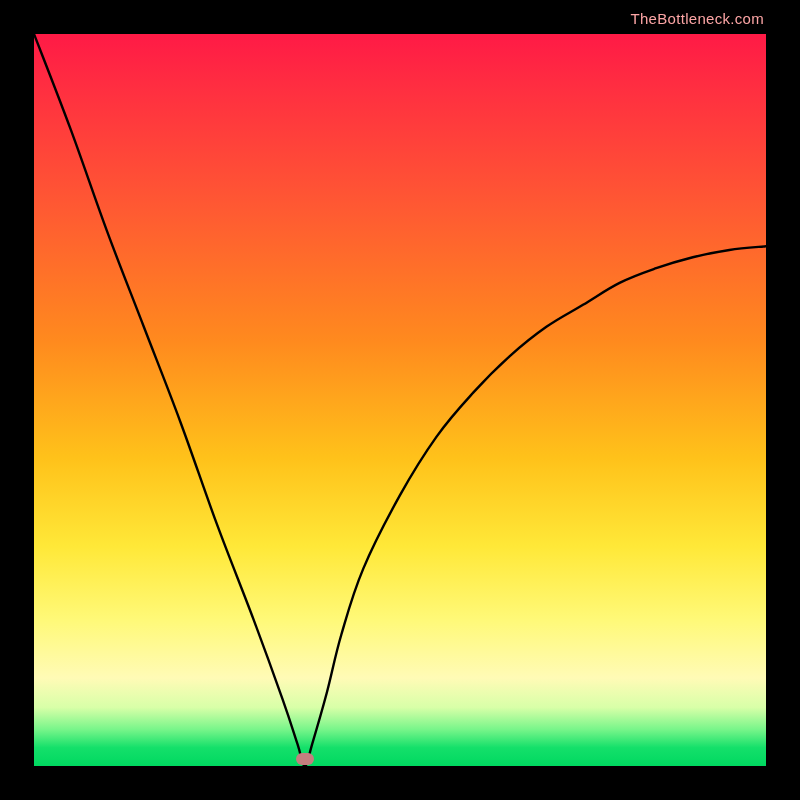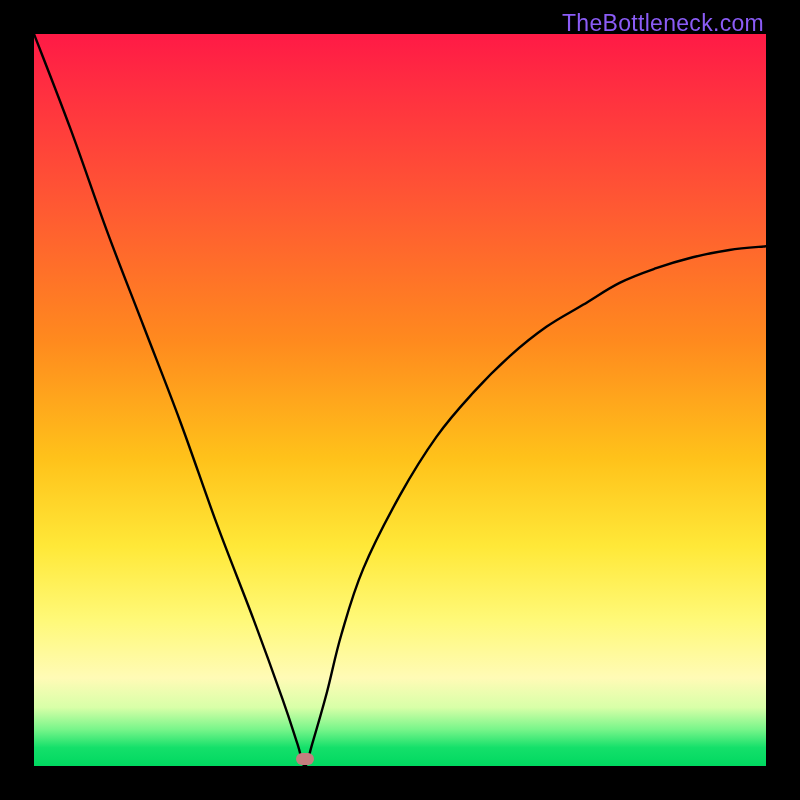--- a/index.html
+++ b/index.html
@@ -33,22 +33,22 @@
       #78f58a 95%,
       #14e06a 97.5%,
       #00d860 100%
     );
   }
 
   .watermark {
     position: absolute;
     top: 10px;
     right: 36px;
-    color: #8b5cf6;
-    font-size: 23px;
+    color: #fca5a5;
+    font-size: 15px;
     font-weight: 500;
     letter-spacing: 0.3px;
     z-index: 5;
   }
 
   svg.curve {
     position: absolute;
     inset: 0;
     z-index: 3;
   }

